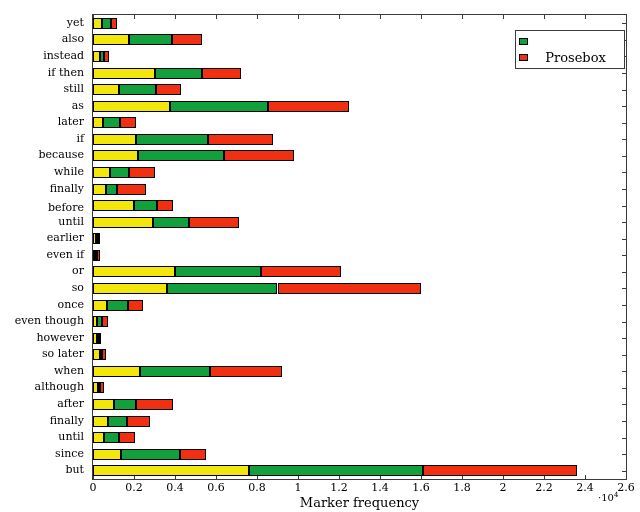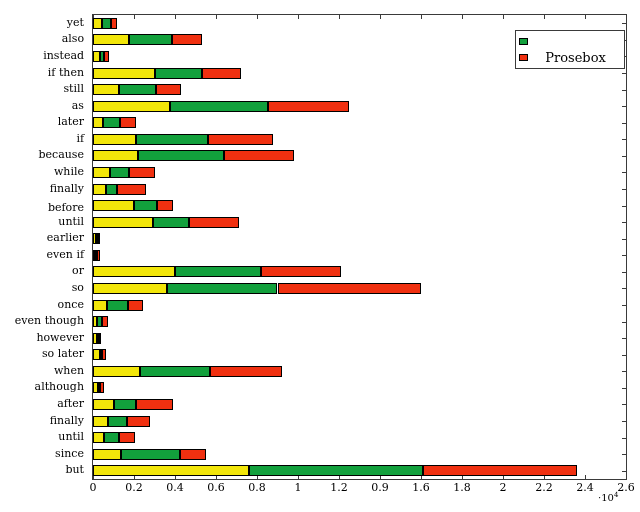--- a/index.html
+++ b/index.html
@@ -446,29 +446,30 @@
   </div>
 
   <div id="x-tick-labels">
       <div class="x-tick-label" style="left: 1px;">0</div>
       <div class="x-tick-label" style="left: 42px;">0.2</div>
       <div class="x-tick-label" style="left: 83px;">0.4</div>
       <div class="x-tick-label" style="left: 124px;">0.6</div>
       <div class="x-tick-label" style="left: 165px;">0.8</div>
       <div class="x-tick-label" style="left: 206px;">1</div>
       <div class="x-tick-label" style="left: 247px;">1.2</div>
-      <div class="x-tick-label" style="left: 288px;">0.9</div>
+      <div class="x-tick-label" style="left: 288px;">1.4</div>
       <div class="x-tick-label" style="left: 329px;">1.6</div>
       <div class="x-tick-label" style="left: 370px;">1.8</div>
       <div class="x-tick-label" style="left: 411px;">2</div>
       <div class="x-tick-label" style="left: 452px;">2.2</div>
       <div class="x-tick-label" style="left: 493px;">2.4</div>
       <div class="x-tick-label" style="left: 534px;">2.6</div>
     </div>
 
+  <div id="x-axis-title">Marker frequency</div>
 
   <div id="x-multiplier">
     <span>·10</span><sup>4</sup>
   </div>
 
   <div id="legend">
       <div class="legend-row">
         <span class="legend-swatch" style="background: rgb(18, 160, 60);"></span>
       </div>
       <div class="legend-row">

